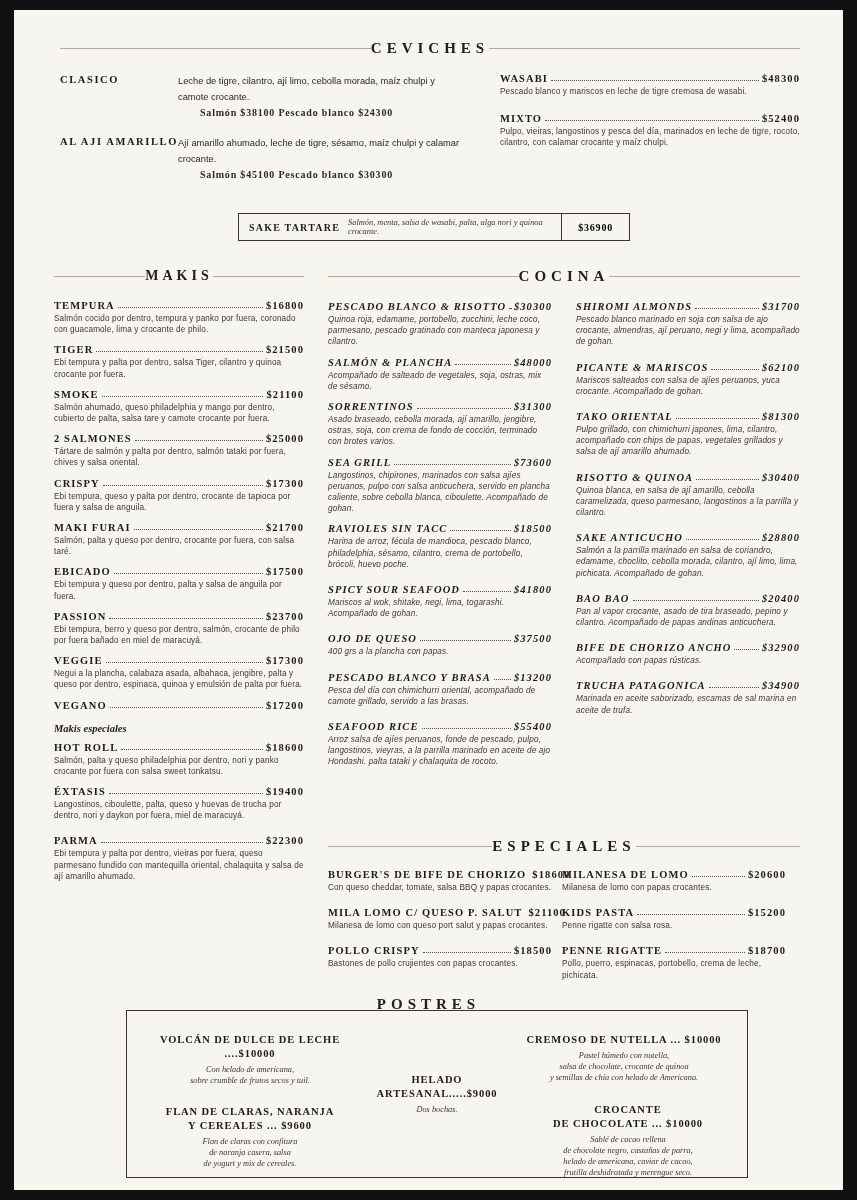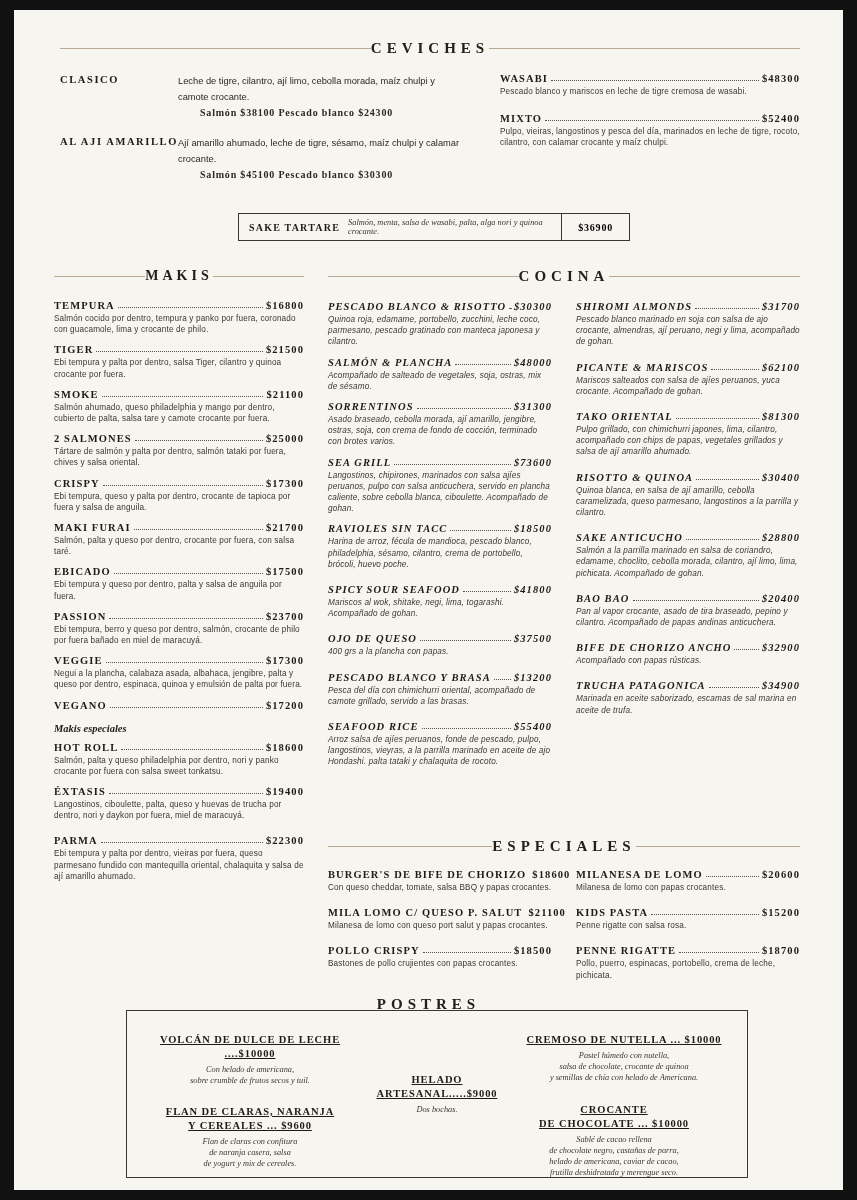--- a/index.html
+++ b/index.html
@@ -81,35 +81,35 @@
   .coc-cols{display:flex;gap:24px;margin-top:16px;font-style:italic;}
   .coc-col{width:224px;}
   .mk-list{margin-top:16px;}
   .mk-sub{
     font-family:"Liberation Serif",serif;font-style:italic;font-weight:bold;
     font-size:10.5px;color:#1d1a17;margin:12px 0 8px 0;
   }
 
   
   .especiales{position:absolute;left:314px;top:828px;width:472px;}
-  .esp-cols{display:flex;gap:24px;margin-top:14px;}
+  .esp-cols{display:flex;gap:10px;margin-top:14px;}
   .esp-col{width:224px;}
 
   
   .postres-title{position:absolute;left:0;right:0;top:986px;text-align:center;
     font-family:"Liberation Serif",serif;font-weight:bold;font-size:15px;
     letter-spacing:5px;color:#23201c;}
   .postres-box{
     position:absolute;left:112px;top:1000px;width:620px;height:166px;
     border:1px solid #3a352e;
   }
   .po{position:absolute;text-align:center;width:210px;}
   .po-name{
     font-family:"Liberation Serif",serif;font-weight:bold;font-size:10.5px;
-    letter-spacing:.9px;color:#1d1a17;line-height:14px;text-decoration:underline;
+    letter-spacing:.9px;color:#1d1a17;line-height:14px;
   }
   .po-desc{
     font-family:"Liberation Serif",serif;font-style:italic;font-size:8.3px;
     line-height:11px;color:#3b3630;margin-top:3px;
   }
 </style>
 </head>
 <body>
 
 <div class="page">
@@ -519,21 +519,21 @@
 ARTESANAL.....$9000</div>
       <div class="po-desc">Dos bochas.</div>
     </div>
     <div class="po" style="left:18px;top:94px;">
       <div class="po-name" style="white-space: pre-line;">FLAN DE CLARAS, NARANJA
 Y CEREALES ... $9600</div>
       <div class="po-desc" style="white-space: pre-line;">Flan de claras con confitura
 de naranja casera, salsa
 de yogurt y mix de cereales.</div>
     </div>
-    <div class="po" style="right:28px;top:92px;text-align:center;">
+    <div class="po" style="right:14px;top:92px;text-align:center;">
       <div class="po-name" style="white-space: pre-line;">CROCANTE
 DE CHOCOLATE ... $10000</div>
       <div class="po-desc" style="white-space: pre-line;">Sablé de cacao rellena
 de chocolate negro, castañas de parra,
 helado de americana, caviar de cacao,
 frutilla deshidratada y merengue seco.</div>
     </div>
   </div>
 
 </div>

